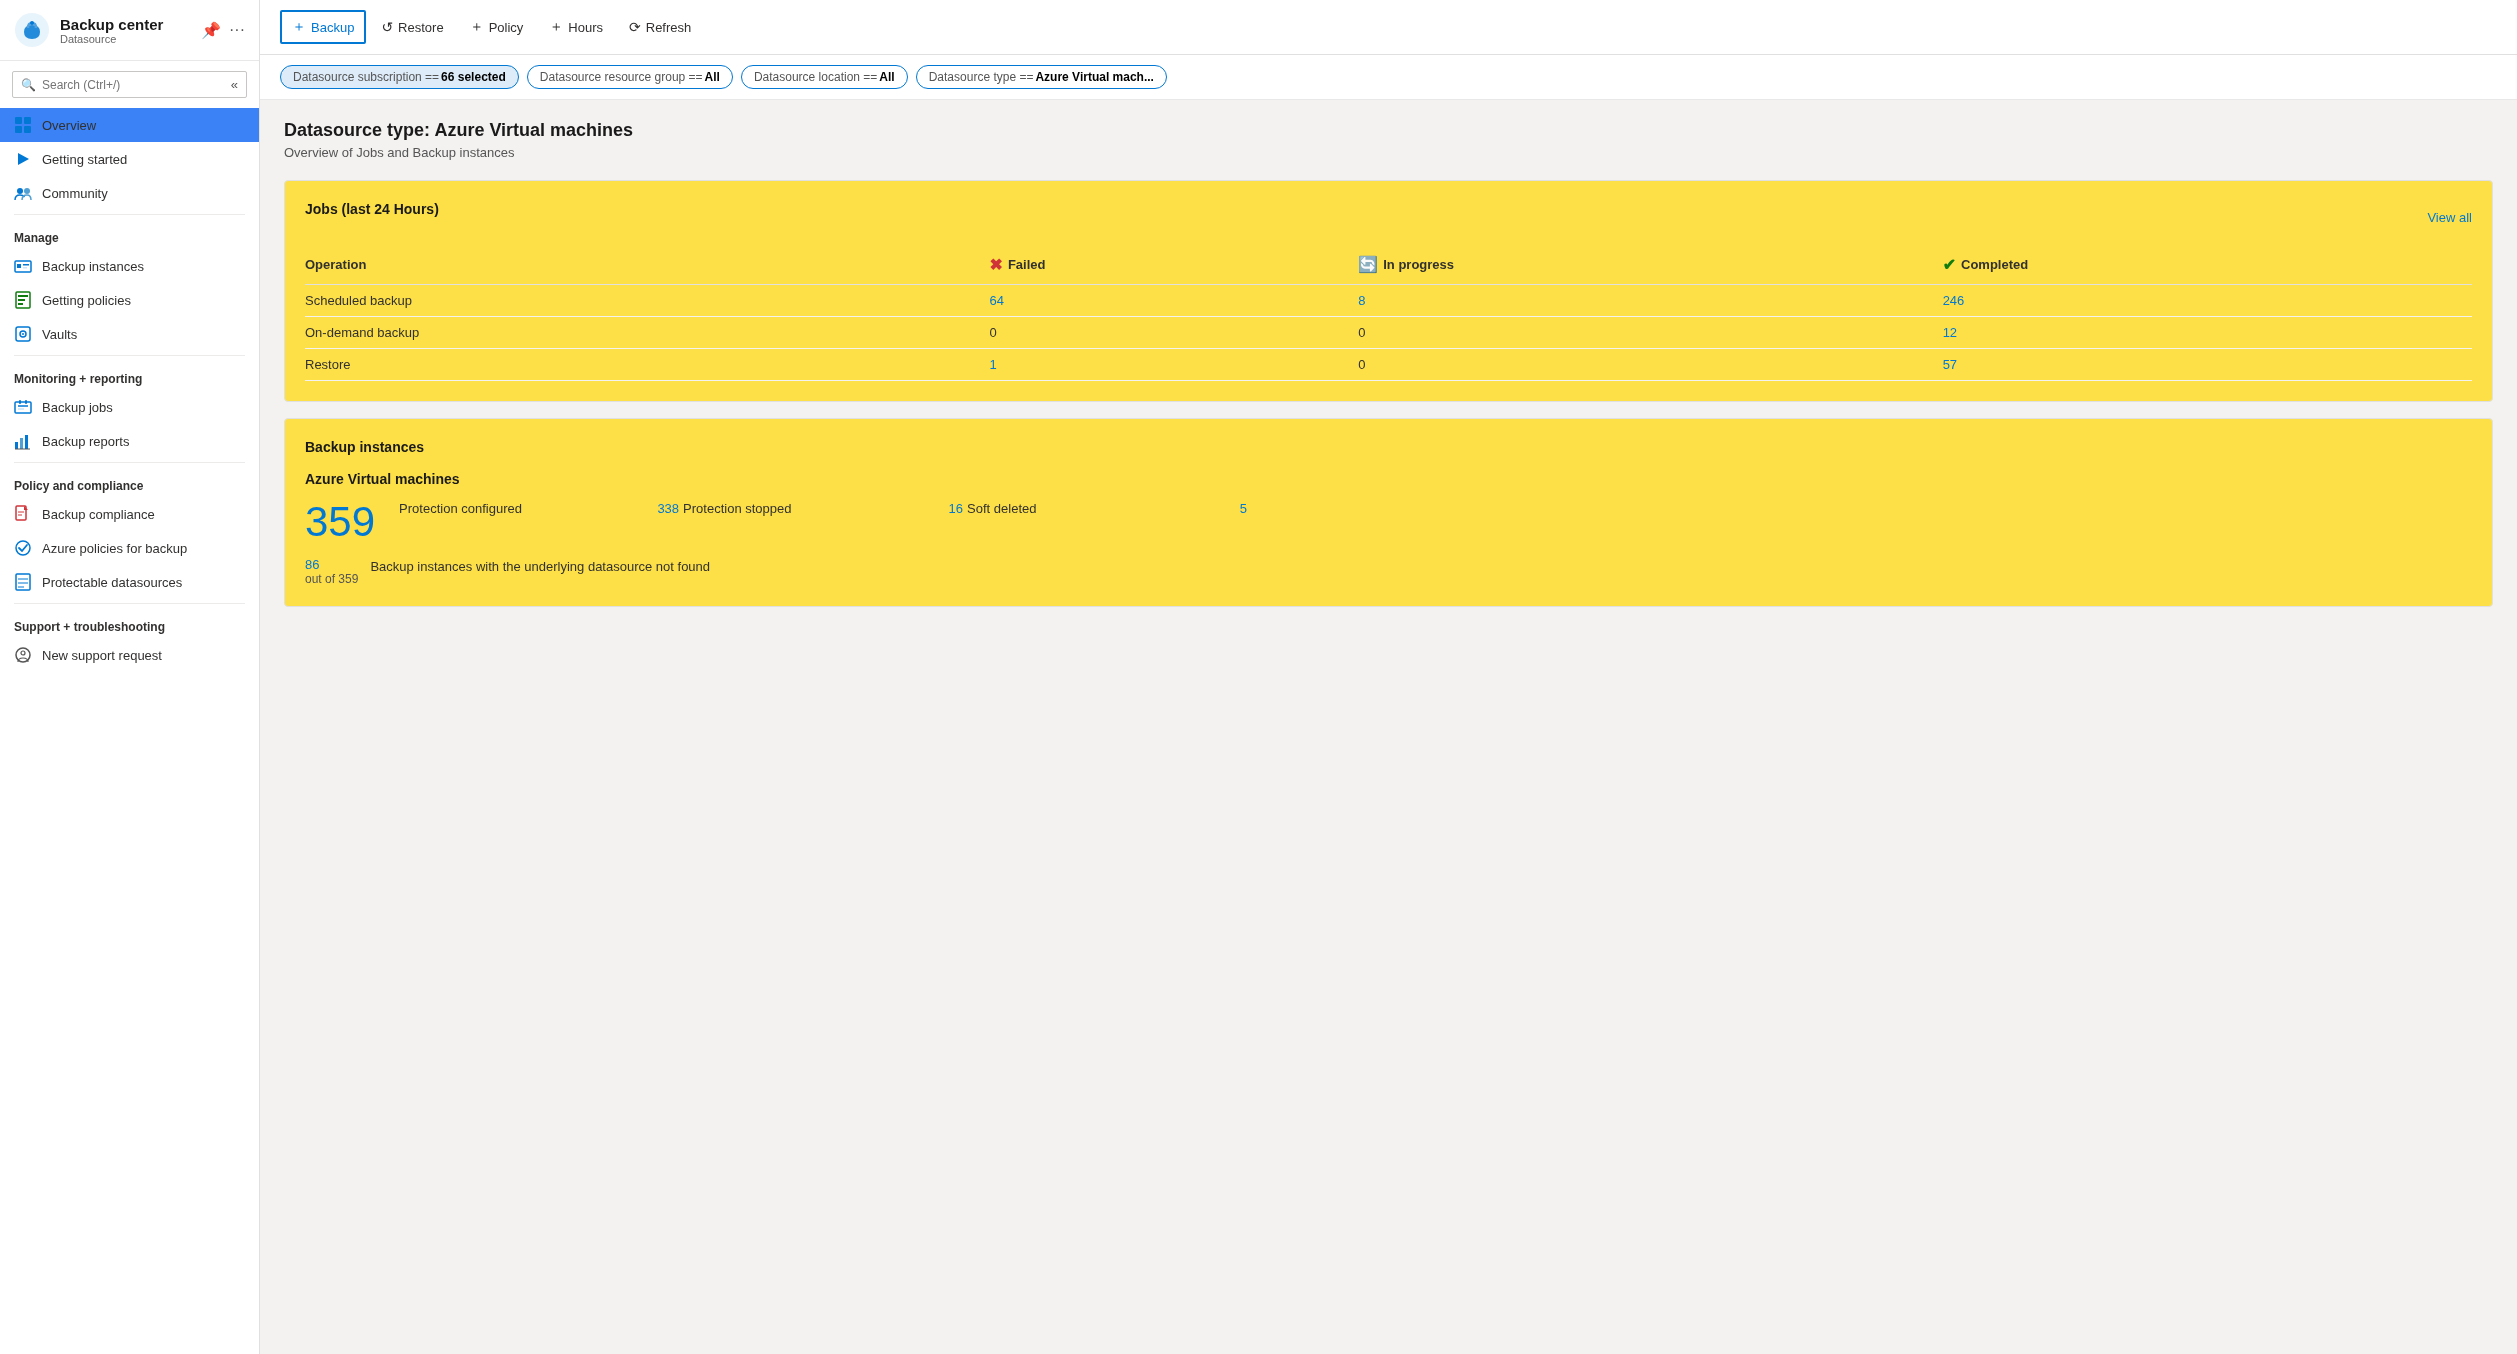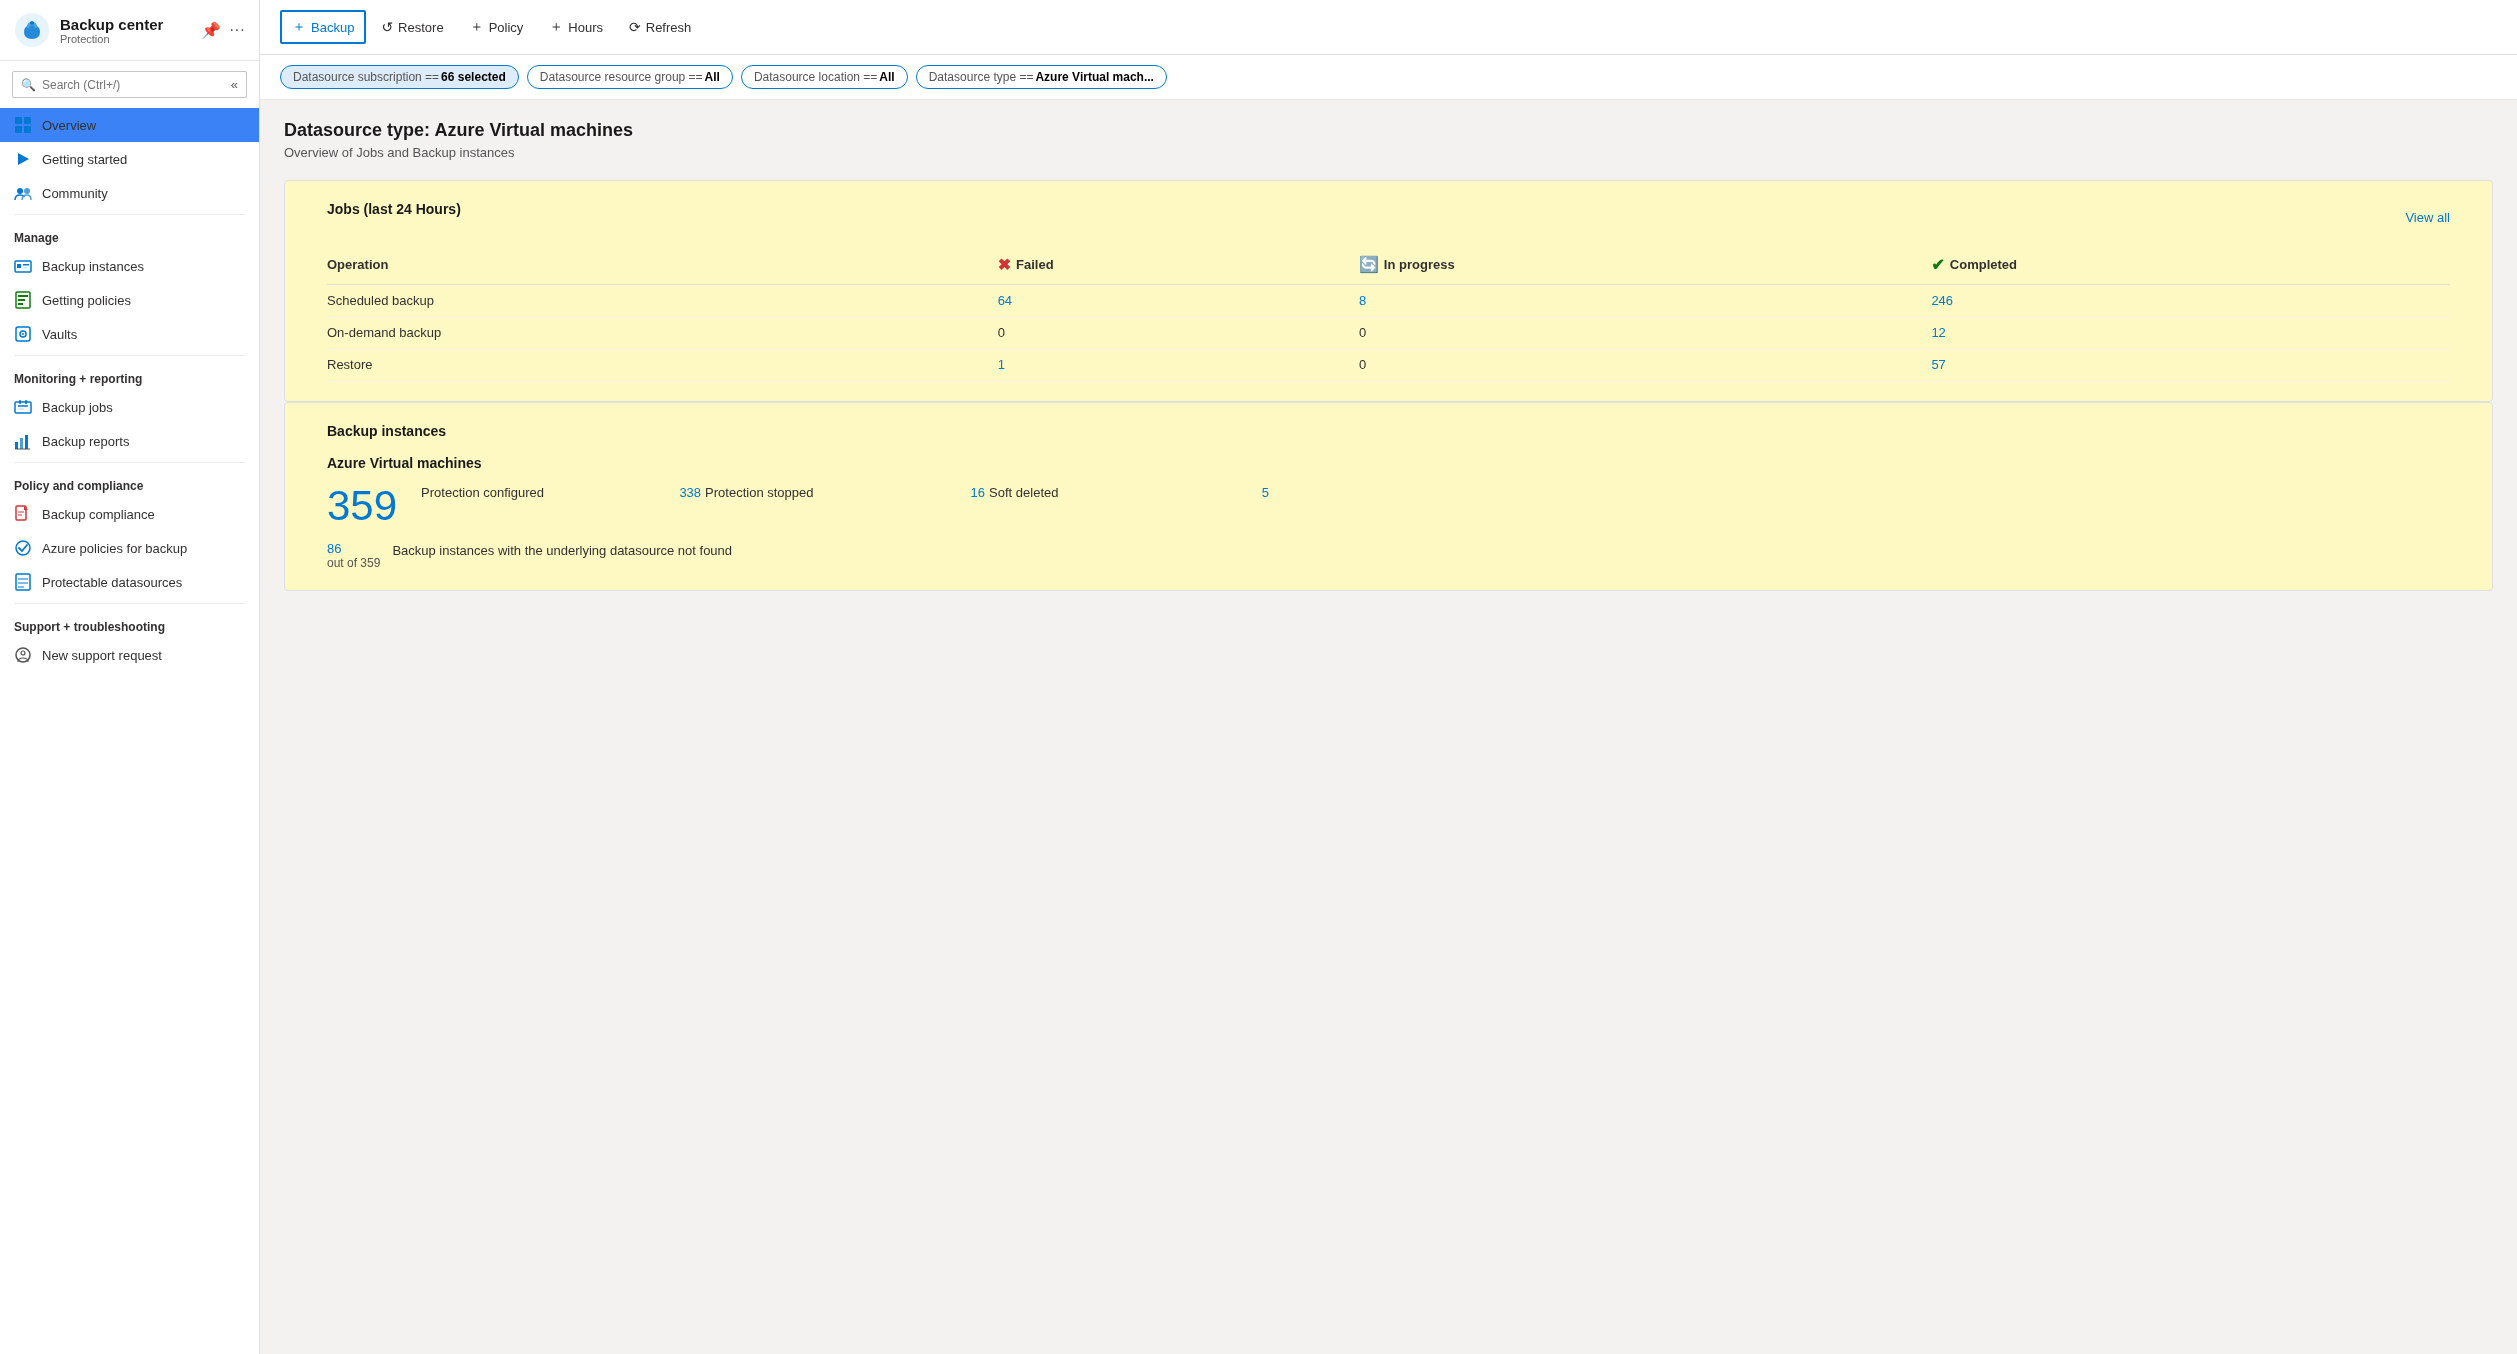--- a/index.html
+++ b/index.html
@@ -130,24 +130,25 @@
       overflow-y: auto;
       padding: 20px 24px;
       background: #f3f2f1;
     }
 
     .page-title { font-size: 18px; font-weight: 600; color: #1a1a1a; margin-bottom: 4px; }
     .page-subtitle { font-size: 13px; color: #555; margin-bottom: 20px; }
 
     
     .card {
-      background: #fef9c3;
+      background: #fde047;
       border: 1px solid #e0e0e0;
       border-radius: 4px;
-      padding: 20px 42px;
+      padding: 20px 20px;
+      margin-bottom: 16px;
     }
 
     .card-title { font-size: 14px; font-weight: 600; color: #1a1a1a; margin-bottom: 16px; }
     .card-header { display: flex; justify-content: space-between; align-items: center; margin-bottom: 16px; }
     .view-all-link { color: #0078d4; font-size: 13px; cursor: pointer; text-decoration: none; }
 
     
     .jobs-table { width: 100%; border-collapse: collapse; }
     .jobs-table th {
       text-align: left;
@@ -188,21 +189,21 @@
   <div class="sidebar-header">
 
     <svg class="sidebar-logo" viewBox="0 0 36 36" xmlns="http://www.w3.org/2000/svg">
       <circle cx="18" cy="18" r="17" fill="#e8f4fc"></circle>
       <path d="M10 20 Q10 13 18 13 Q26 13 26 20 Q26 27 18 27 Q10 27 10 20Z" fill="#0078d4" opacity="0.85"></path>
       <path d="M14 16 Q14 11 18 11 Q22 11 22 16" fill="none" stroke="#50a0e0" stroke-width="2.5"></path>
       <circle cx="18" cy="11" r="2" fill="#0078d4"></circle>
     </svg>
     <div class="sidebar-title-block">
       <span class="sidebar-title">Backup center</span>
-      <span class="sidebar-subtitle">Protection</span>
+      <span class="sidebar-subtitle">Datasource</span>
     </div>
     <div class="sidebar-header-icons">
       <span title="Pin">📌</span>
       <span title="More">···</span>
     </div>
   </div>
 
   <div class="sidebar-search">
     <span class="search-icon-glyph">🔍</span>
     <input type="text" placeholder="Search (Ctrl+/)" style="">

